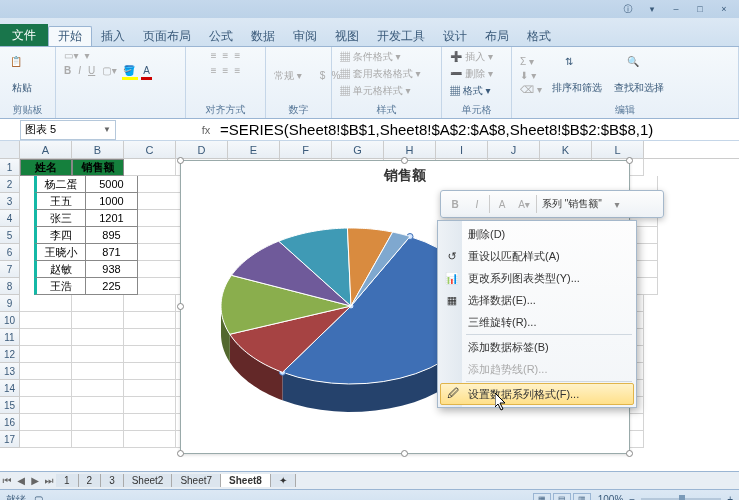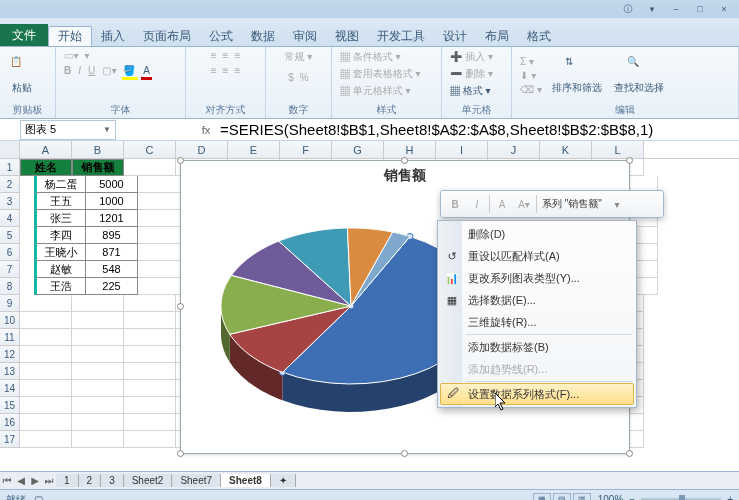--- a/index.html
+++ b/index.html
@@ -129,39 +129,38 @@
         </div>
       <div style="display:flex;gap:3px">
           <span class="rbtn-small disabled" data-name="bold-button" style="font-weight:bold">B</span>
           <span class="rbtn-small disabled" data-name="italic-button" style="font-style:italic">I</span>
           <span class="rbtn-small disabled" data-name="underline-button" style="text-decoration:underline">U</span>
           <span class="rbtn-small disabled">▢▾</span>
           <span class="rbtn-small" data-name="fill-color-button" style="border-bottom:3px solid #ffff00">🪣</span>
           <span class="rbtn-small" data-name="font-color-button" style="border-bottom:3px solid #c00">A</span>
         </div>
     </div>
-    <div class="ribbon-group-label" data-name="font-group-label">字体</div>
   </div>
   <div class="ribbon-group" style="width:80px">
     <div class="ribbon-group-body" style="flex-direction:column;gap:2px">
       <div style="display:flex;gap:2px">
           <span class="rbtn-small disabled">≡</span>
           <span class="rbtn-small disabled">≡</span>
           <span class="rbtn-small disabled">≡</span>
         </div>
       <div style="display:flex;gap:2px">
           <span class="rbtn-small disabled">≡</span>
           <span class="rbtn-small disabled">≡</span>
           <span class="rbtn-small disabled">≡</span>
         </div>
     </div>
     <div class="ribbon-group-label" data-name="align-group-label">对齐方式</div>
   </div>
   <div class="ribbon-group" style="width:66px">
-    <div class="ribbon-group-body" style="flex-direction:column;gap:6px">
+    <div class="ribbon-group-body" style="gap:14px">
       <span class="rbtn-small disabled" data-name="number-format">常规 ▾</span>
       <div style="display:flex;gap:2px">
           <span class="rbtn-small disabled">$</span>
           <span class="rbtn-small disabled">%</span>
         </div>
     </div>
     <div class="ribbon-group-label" data-name="number-group-label">数字</div>
   </div>
   <div class="ribbon-group" style="width:110px">
     <div class="ribbon-group-body" style="flex-direction:column;align-items:flex-start;gap:1px">
@@ -311,21 +310,21 @@
         <div class="cell" data-name="cell"></div>
         <div class="cell" data-name="cell"></div>
         <div class="cell" data-name="cell"></div>
         <div class="cell" data-name="cell"></div>
         <div class="cell" data-name="cell"></div>
         <div class="cell" data-name="cell"></div>
       </div>
       <div class="row">
         <div class="row-h" data-name="row-header">7</div>
         <div class="cell data-name" data-name="cell">赵敏</div>
-        <div class="cell data-val" data-name="cell">548</div>
+        <div class="cell data-val" data-name="cell">938</div>
         <div class="cell" data-name="cell"></div>
         <div class="cell" data-name="cell"></div>
         <div class="cell" data-name="cell"></div>
         <div class="cell" data-name="cell"></div>
         <div class="cell" data-name="cell"></div>
         <div class="cell" data-name="cell"></div>
         <div class="cell" data-name="cell"></div>
         <div class="cell" data-name="cell"></div>
         <div class="cell" data-name="cell"></div>
         <div class="cell" data-name="cell"></div>

